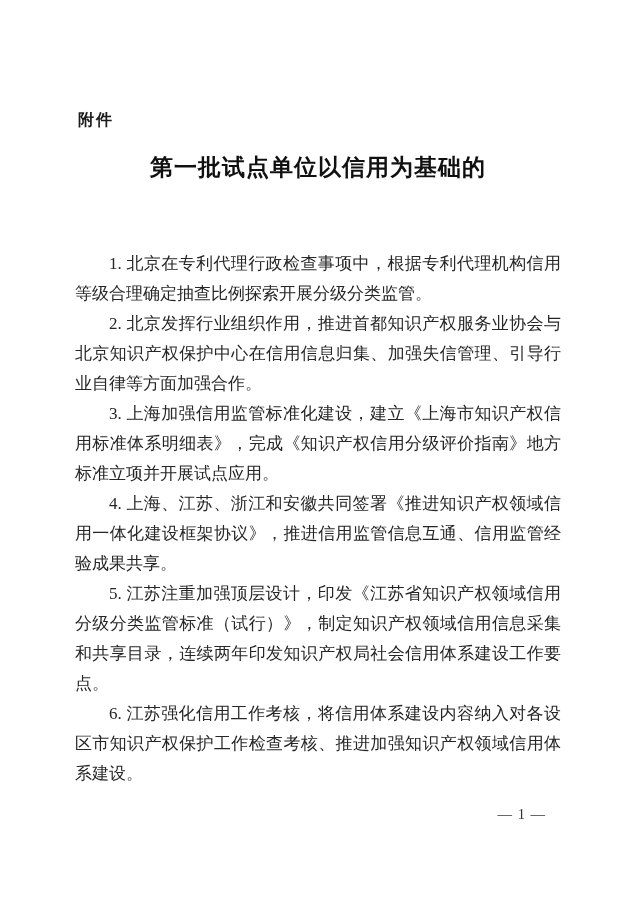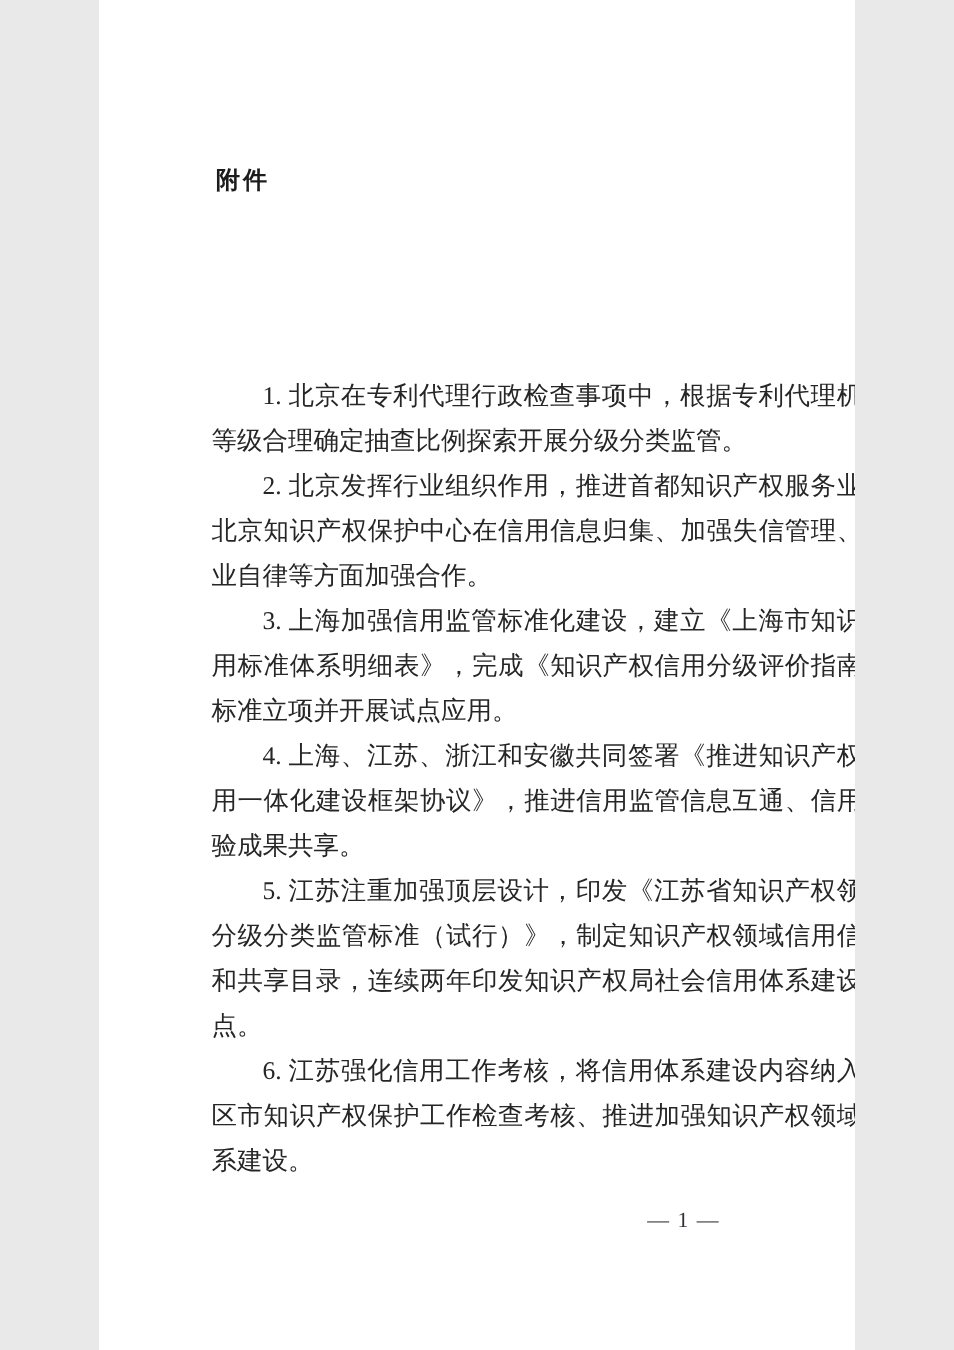--- a/index.html
+++ b/index.html
@@ -2,21 +2,21 @@
 <html><head>
 <meta charset="utf-8">
 <style>
   html, body {
     margin: 0;
     padding: 0;
     background: #e9e9e9;
   }
   .page {
     position: relative;
-    width: 504px;
+    width: 636px;
     height: 900px;
     margin: 0 auto;
     background: #ffffff;
     overflow: hidden;
   }
   .attachment-label {
     position: absolute;
     left: 78px;
     top: 110px;
     font-family: "Liberation Sans", "DejaVu Sans", sans-serif;
@@ -65,20 +65,21 @@
   }
 </style>
 </head>
 <body>
 
 <div class="page">
 
   <div class="attachment-label">附件</div>
 
   <div class="doc-title">
+    <div>第一批试点单位以信用为基础的</div>
   </div>
 
   <div class="doc-body">
     <p>1. 北京在专利代理行政检查事项中，根据专利代理机构信用等级合理确定抽查比例探索开展分级分类监管。</p>
     <p>2. 北京发挥行业组织作用，推进首都知识产权服务业协会与北京知识产权保护中心在信用信息归集、加强失信管理、引导行业自律等方面加强合作。</p>
     <p>3. 上海加强信用监管标准化建设，建立《上海市知识产权信用标准体系明细表》，完成《知识产权信用分级评价指南》地方标准立项并开展试点应用。</p>
     <p>4. 上海、江苏、浙江和安徽共同签署《推进知识产权领域信用一体化建设框架协议》，推进信用监管信息互通、信用监管经验成果共享。</p>
     <p>5. 江苏注重加强顶层设计，印发《江苏省知识产权领域信用分级分类监管标准（试行）》，制定知识产权领域信用信息采集和共享目录，连续两年印发知识产权局社会信用体系建设工作要点。</p>
     <p>6. 江苏强化信用工作考核，将信用体系建设内容纳入对各设区市知识产权保护工作检查考核、推进加强知识产权领域信用体系建设。</p>
   </div>

